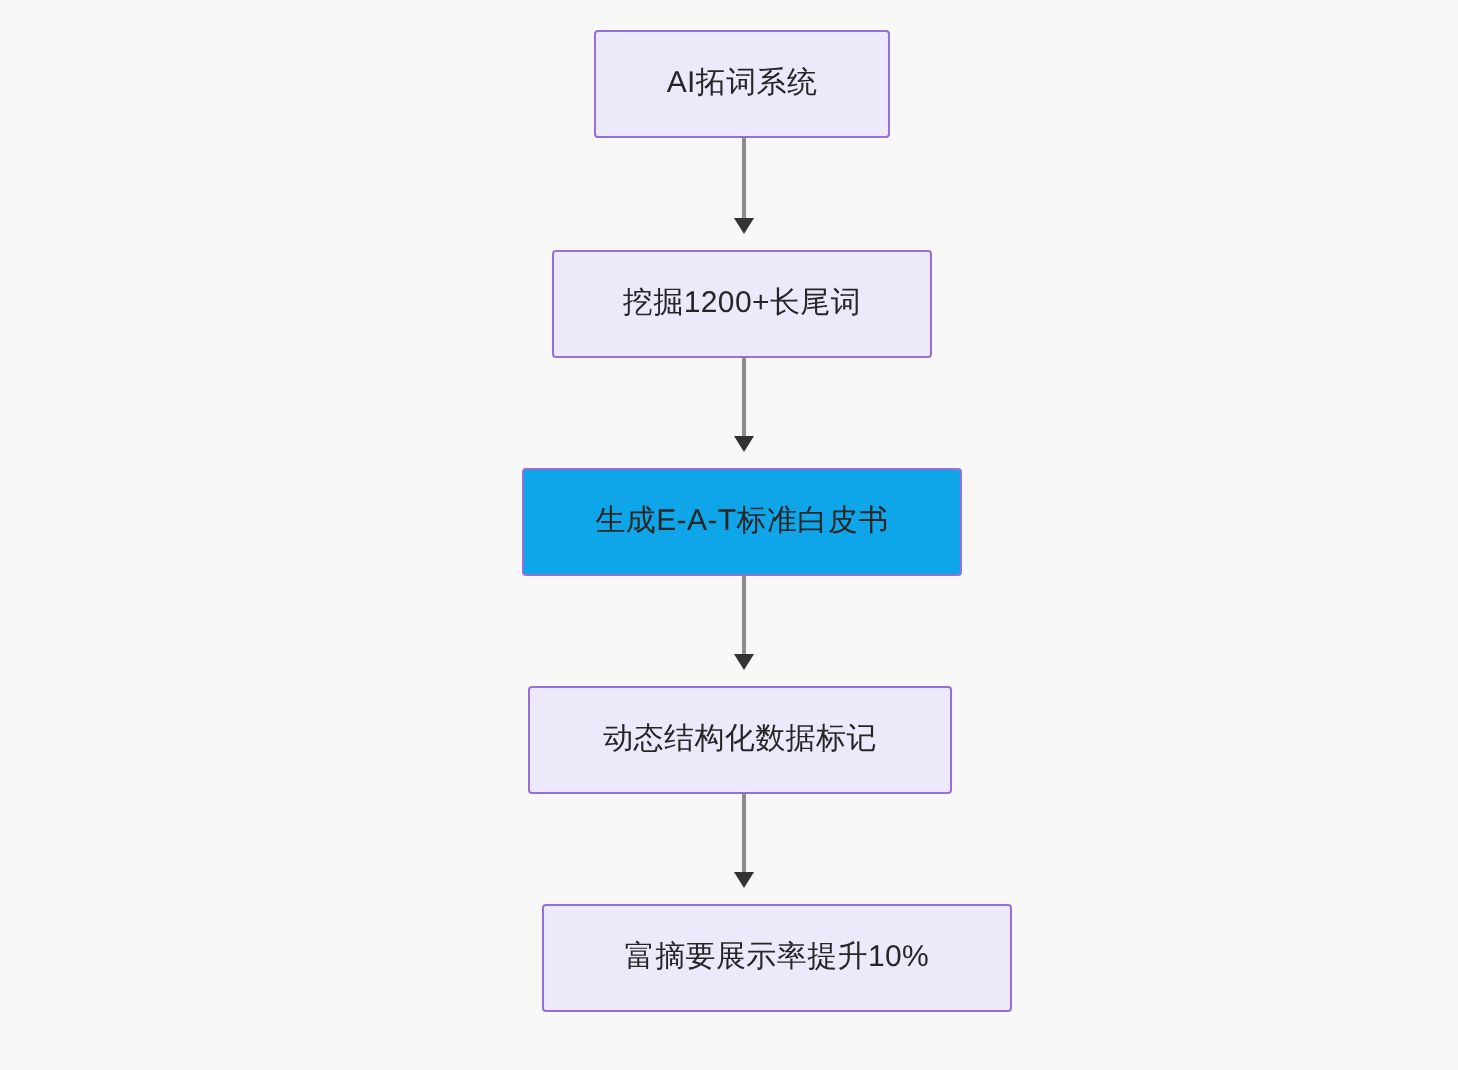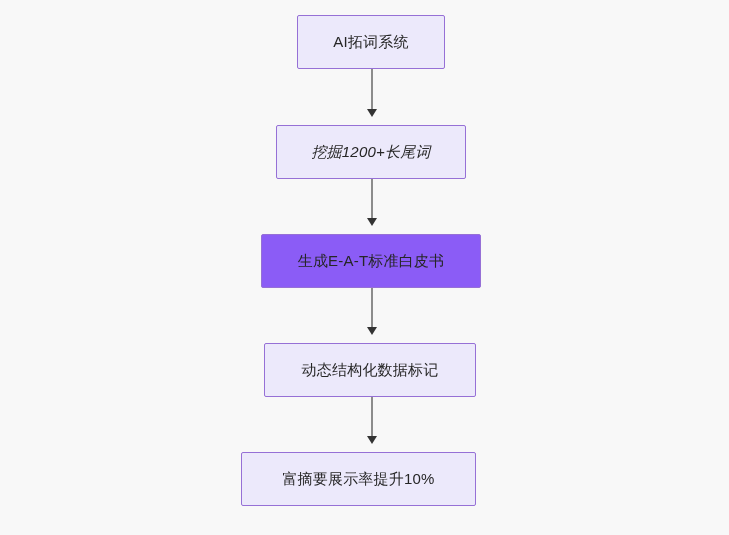--- a/index.html
+++ b/index.html
@@ -72,25 +72,25 @@
       <div class="edge-line" style="height: 40px;"></div>
       <div class="edge-head" style="top: 39px;"></div>
     </div>
     <div class="edge" style="left: 371px; top: 397px;">
       <div class="edge-line" style="height: 40px;"></div>
       <div class="edge-head" style="top: 39px;"></div>
     </div>
     <div class="node" style="left: 297px; top: 15px; width: 148px; height: 54px; background: rgb(236, 233, 251); border-color: rgb(150, 112, 214); color: rgb(38, 38, 38);">
       <span>AI拓词系统</span>
     </div>
-    <div class="node" style="left: 276px; top: 125px; width: 190px; height: 54px; background: rgb(236, 233, 251); border-color: rgb(150, 112, 214); color: rgb(38, 38, 38); font-style: italic;">
+    <div class="node" style="left: 276px; top: 125px; width: 190px; height: 54px; background: rgb(236, 233, 251); border-color: rgb(150, 112, 214); color: rgb(38, 38, 38);">
       <span>挖掘1200+长尾词</span>
     </div>
-    <div class="node" style="left: 261px; top: 234px; width: 220px; height: 54px; background: #8b5cf6; border-color: rgb(150, 112, 214); color: rgb(38, 38, 38);">
+    <div class="node" style="left: 261px; top: 234px; width: 220px; height: 54px; background: #0ea5e9; border-color: rgb(150, 112, 214); color: rgb(38, 38, 38);">
       <span>生成E-A-T标准白皮书</span>
     </div>
     <div class="node" style="left: 264px; top: 343px; width: 212px; height: 54px; background: rgb(236, 233, 251); border-color: rgb(150, 112, 214); color: rgb(38, 38, 38);">
       <span>动态结构化数据标记</span>
     </div>
-    <div class="node" style="left: 241px; top: 452px; width: 235px; height: 54px; background: rgb(236, 233, 251); border-color: rgb(150, 112, 214); color: rgb(38, 38, 38);">
+    <div class="node" style="left: 271px; top: 452px; width: 235px; height: 54px; background: rgb(236, 233, 251); border-color: rgb(150, 112, 214); color: rgb(38, 38, 38);">
       <span>富摘要展示率提升10%</span>
     </div>
   </div>
 
 </body></html>

